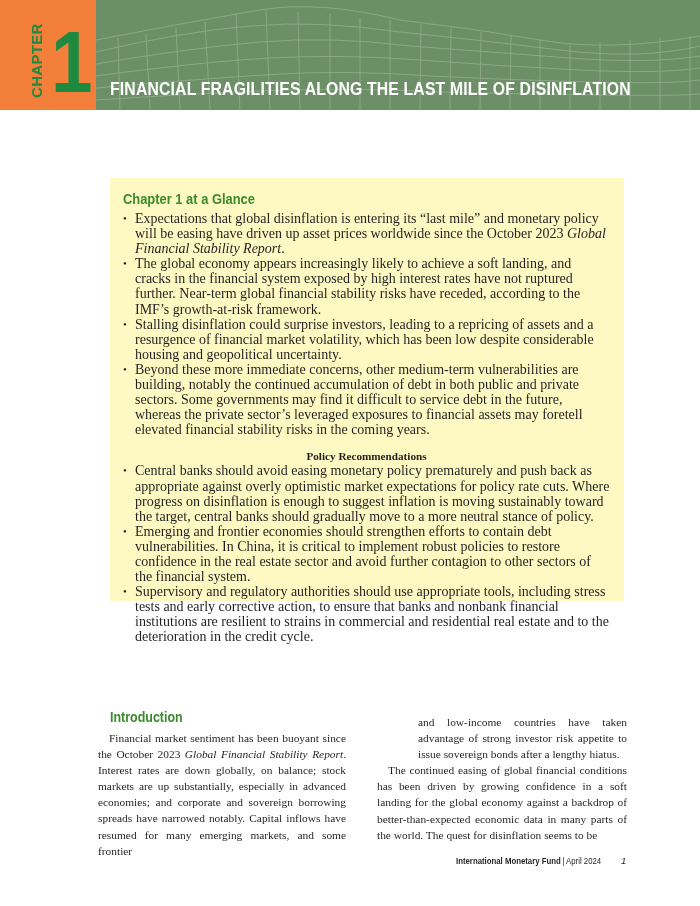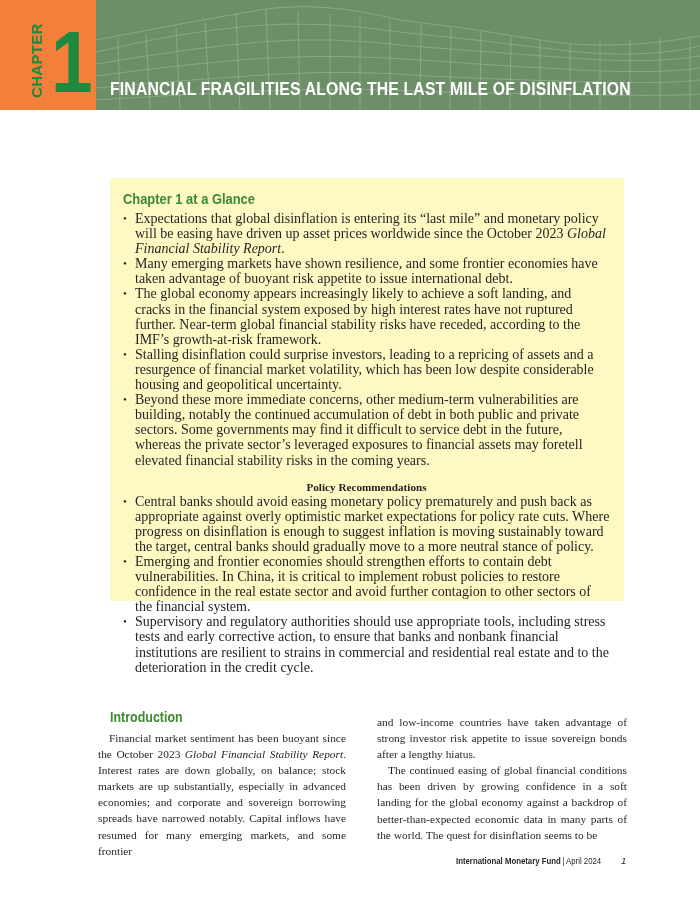--- a/index.html
+++ b/index.html
@@ -25,21 +25,21 @@
   .glance li::before { content: "\2022"; position: absolute; left: 0; top: 0; font-size: 11px; }
   .glance h3 { font-size: 11.2px; font-weight: bold; margin-top: 12px; line-height: 14px; text-align: center; }
   em { font-style: italic; }
 
   .intro-head { position: absolute; left: 110px; top: 709px; font-family: "Liberation Sans", "DejaVu Sans", sans-serif;
     font-weight: bold; font-size: 14.5px; color: #3b8a2e; transform: scaleX(0.86); transform-origin: 0 0; white-space: nowrap; }
   .col { position: absolute; font-size: 11.4px; line-height: 16.1px; text-align: justify; }
   .col-left { left: 98px; top: 730px; width: 248px; }
   .col-right { left: 377px; top: 714px; width: 250px; }
   .col p { text-indent: 11px; }
-  .col p.cont { text-indent: 0; }
+  .col p.cont { text-indent: 0; margin-left: 41px; }
 
   .footer { position: absolute; top: 855px; left: 456px; font-family: "Liberation Sans", "DejaVu Sans", sans-serif; font-size: 9.5px;
     white-space: nowrap; transform: scaleX(0.82); transform-origin: 0 0; color: #231f20; }
   .footer .org { font-weight: bold; }
   .footer .sep { margin: 0 2px; }
   .page-num { position: absolute; top: 855px; left: 621px; font-family: "Liberation Sans", "DejaVu Sans", sans-serif; font-size: 9.5px; font-style: italic; }
 </style>
 </head>
 <body>
 
@@ -78,21 +78,20 @@
     <div class="chapter-word">CHAPTER</div>
     <div class="chapter-num">1</div>
   </div>
   <div class="chapter-title">FINANCIAL FRAGILITIES ALONG THE LAST MILE OF DISINFLATION</div>
 </div>
 
 <section class="glance">
   <h2>Chapter 1 at a Glance</h2>
   <ul>
     <li><span>Expectations that global disinflation is entering its “last mile” and monetary policy will be easing have driven up asset prices worldwide since the October 2023 </span><em>Global Financial Stability Report</em><span>.</span></li>
-    <li>Many emerging markets have shown resilience, and some frontier economies have taken advantage of buoyant risk appetite to issue international debt.</li>
     <li>The global economy appears increasingly likely to achieve a soft landing, and cracks in the financial system exposed by high interest rates have not ruptured further. Near-term global financial stability risks have receded, according to the IMF’s growth-at-risk framework.</li>
     <li>Stalling disinflation could surprise investors, leading to a repricing of assets and a resurgence of financial market volatility, which has been low despite considerable housing and geopolitical uncertainty.</li>
     <li>Beyond these more immediate concerns, other medium-term vulnerabilities are building, notably the continued accumulation of debt in both public and private sectors. Some governments may find it difficult to service debt in the future, whereas the private sector’s leveraged exposures to financial assets may foretell elevated financial stability risks in the coming years.</li>
   </ul>
   <h3>Policy Recommendations</h3>
   <ul>
     <li>Central banks should avoid easing monetary policy prematurely and push back as appropriate against overly optimistic market expectations for policy rate cuts. Where progress on disinflation is enough to suggest inflation is moving sustainably toward the target, central banks should gradually move to a more neutral stance of policy.</li>
     <li>Emerging and frontier economies should strengthen efforts to contain debt vulnerabilities. In China, it is critical to implement robust policies to restore confidence in the real estate sector and avoid further contagion to other sectors of the financial system.</li>
     <li>Supervisory and regulatory authorities should use appropriate tools, including stress tests and early corrective action, to ensure that banks and nonbank financial institutions are resilient to strains in commercial and residential real estate and to the deterioration in the credit cycle.</li>
   </ul>

